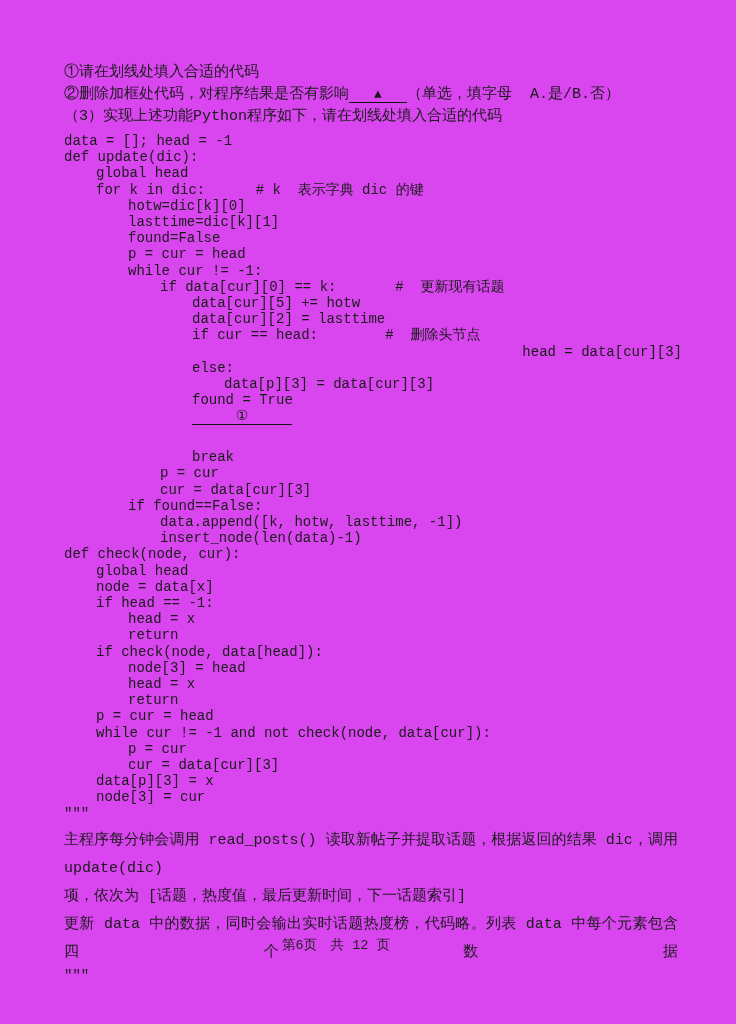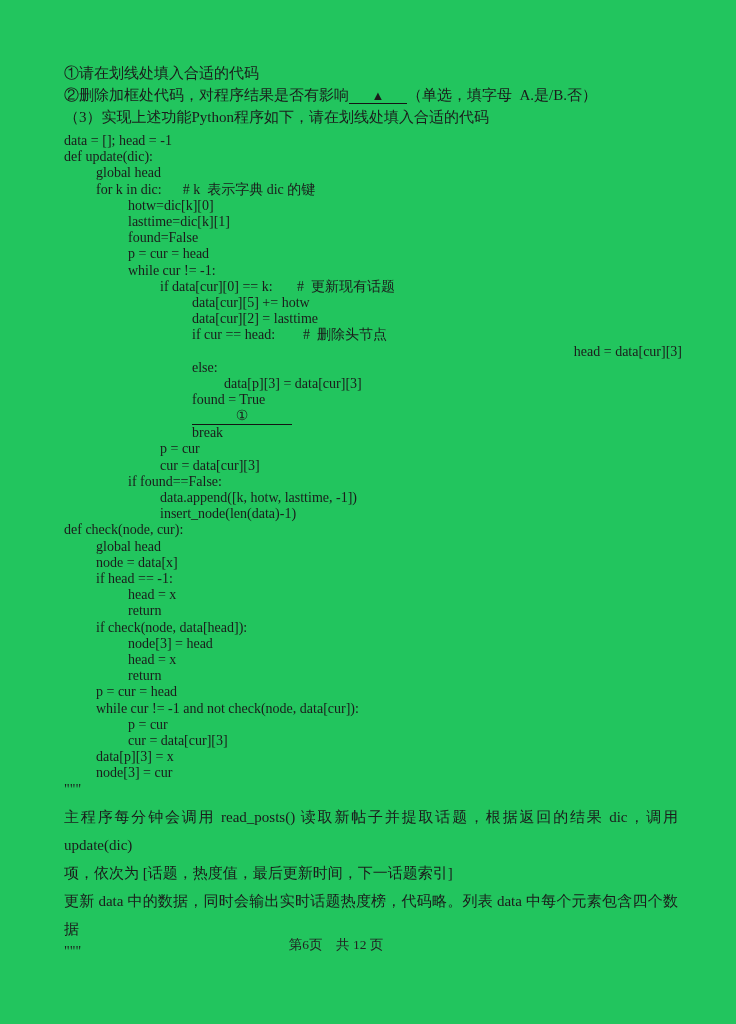--- a/index.html
+++ b/index.html
@@ -3,24 +3,25 @@
 <meta charset="utf-8">
 <style>
   html, body {
     margin: 0; padding: 0;
     background: #e8e8e8;
     font-family: "Liberation Serif", "DejaVu Serif", serif;
   }
   .page {
     position: relative;
     width: 736px; height: 1024px;
-    background: #22c55e;
+    background: #d946ef;
     color: #1b1b1b;
     overflow: hidden;
     margin: 0 auto;
+    font-family: Liberation Mono, monospace;
   }
   .content {
     position: absolute;
     left: 64px; top: 62px;
     width: 618px;
   }
   .header-line {
     font-size: 15px;
     line-height: 22px;
     white-space: pre;
@@ -85,21 +86,21 @@
         <div class="code-line" style="padding-left: 64px;"><span>while cur != -1:</span></div>
         <div class="code-line" style="padding-left: 96px;"><span>if data[cur][0] == k:       #  更新现有话题</span></div>
         <div class="code-line" style="padding-left: 128px;"><span>data[cur][5] += hotw</span></div>
         <div class="code-line" style="padding-left: 128px;"><span>data[cur][2] = lasttime</span></div>
         <div class="code-line" style="padding-left: 128px;"><span>if cur == head:        #  删除头节点</span></div>
         <div class="code-line" style="padding-left: 160px; text-align: right;"><span>head = data[cur][3]</span></div>
         <div class="code-line" style="padding-left: 128px;"><span>else:</span></div>
         <div class="code-line" style="padding-left: 160px;"><span>data[p][3] = data[cur][3]</span></div>
         <div class="code-line" style="padding-left: 128px;"><span>found = True</span></div>
         <div class="code-line" style="padding-left: 128px;"><span class="blank blank-md">①</span></div>
-        <div class="code-line" style="padding-left: 128px;"><span>break</span></div>
+        <div class="code-line" style="padding-left: 128px; margin-top: 24px;"><span>break</span></div>
         <div class="code-line" style="padding-left: 96px;"><span>p = cur</span></div>
         <div class="code-line" style="padding-left: 96px;"><span>cur = data[cur][3]</span></div>
         <div class="code-line" style="padding-left: 64px;"><span>if found==False:</span></div>
         <div class="code-line" style="padding-left: 96px;"><span>data.append([k, hotw, lasttime, -1])</span></div>
         <div class="code-line" style="padding-left: 96px;"><span>insert_node(len(data)-1)</span></div>
         <div class="code-line"><span>def check(node, cur):</span></div>
         <div class="code-line" style="padding-left: 32px;"><span>global head</span></div>
         <div class="code-line" style="padding-left: 32px;"><span>node = data[x]</span></div>
         <div class="code-line" style="padding-left: 32px;"><span>if head == -1:</span></div>
         <div class="code-line" style="padding-left: 64px;"><span>head = x</span></div>

